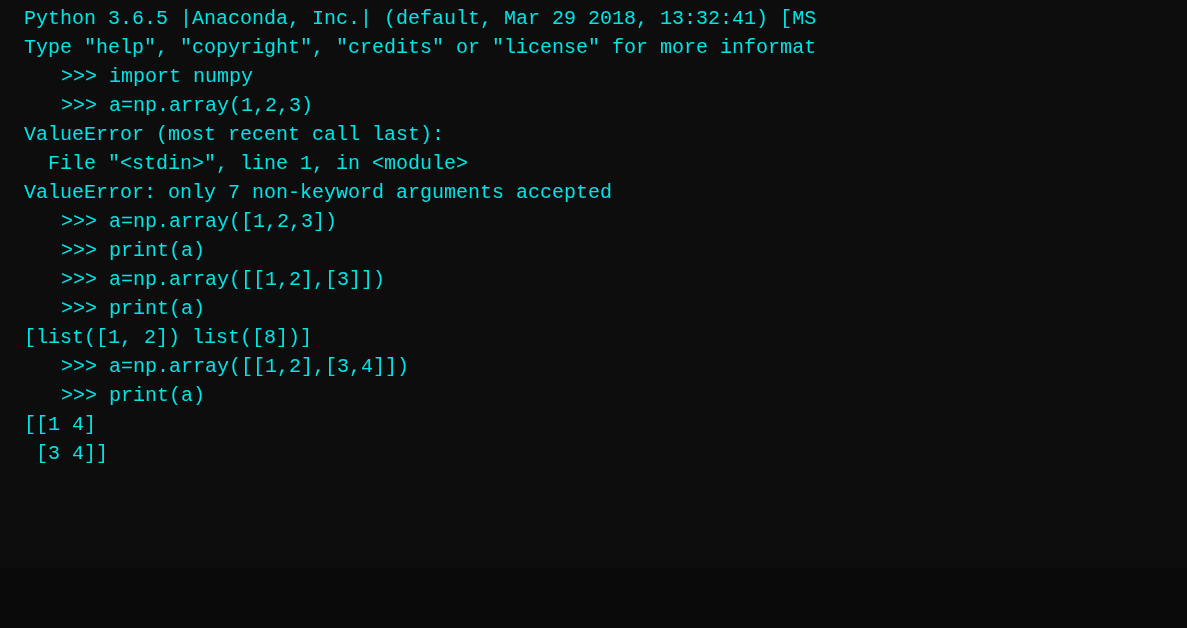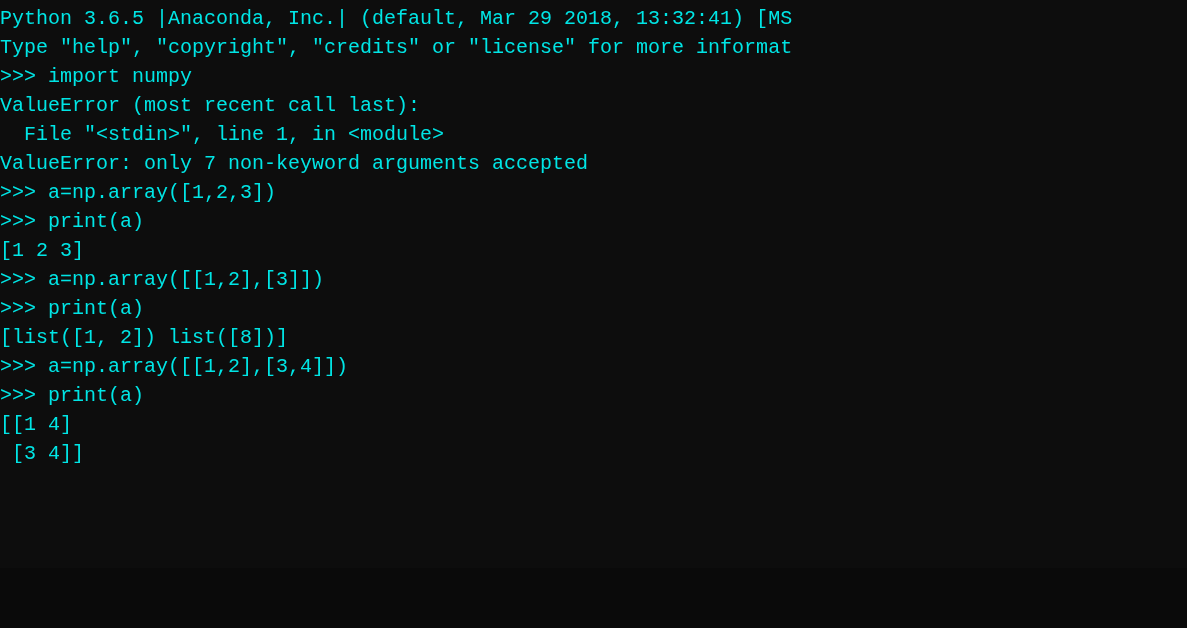--- a/index.html
+++ b/index.html
@@ -16,51 +16,52 @@
       font-family: 'Courier New', Courier, monospace;
       font-size: 20px;
       line-height: 1.45;
       color: #00e5e5;
     }
 
     .terminal {
       background-color: #0d0d0d;
       width: 1187px;
       height: 568px;
-      padding: 4px 0;
+      padding: 4px 24px;
       overflow: hidden;
     }
 
     .line {
       white-space: pre;
       display: block;
     }
 
     .prompt {
       color: #00e5e5;
+      margin-left: 37px;
     }
 
     .normal {
       color: #00e5e5;
     }
   </style>
 </head>
 <body>
 
 <div class="terminal">
   <div>
   <span class="line normal">Python 3.6.5 |Anaconda, Inc.| (default, Mar 29 2018, 13:32:41) [MS</span>
       <span class="line normal">Type "help", "copyright", "credits" or "license" for more informat</span>
       <span class="line prompt">&gt;&gt;&gt; import numpy</span>
+      <span class="line prompt">&gt;&gt;&gt; a=np.array(1,2,3)</span>
       <span class="line normal">ValueError (most recent call last):</span>
       <span class="line normal">  File "&lt;stdin&gt;", line 1, in &lt;module&gt;</span>
       <span class="line normal">ValueError: only 7 non-keyword arguments accepted</span>
       <span class="line prompt">&gt;&gt;&gt; a=np.array([1,2,3])</span>
       <span class="line prompt">&gt;&gt;&gt; print(a)</span>
-      <span class="line normal">[1 2 3]</span>
       <span class="line prompt">&gt;&gt;&gt; a=np.array([[1,2],[3]])</span>
       <span class="line prompt">&gt;&gt;&gt; print(a)</span>
       <span class="line normal">[list([1, 2]) list([8])]</span>
       <span class="line prompt">&gt;&gt;&gt; a=np.array([[1,2],[3,4]])</span>
       <span class="line prompt">&gt;&gt;&gt; print(a)</span>
       <span class="line normal">[[1 4]</span>
       <span class="line normal"> [3 4]]</span>
     </div>
 </div>
 

